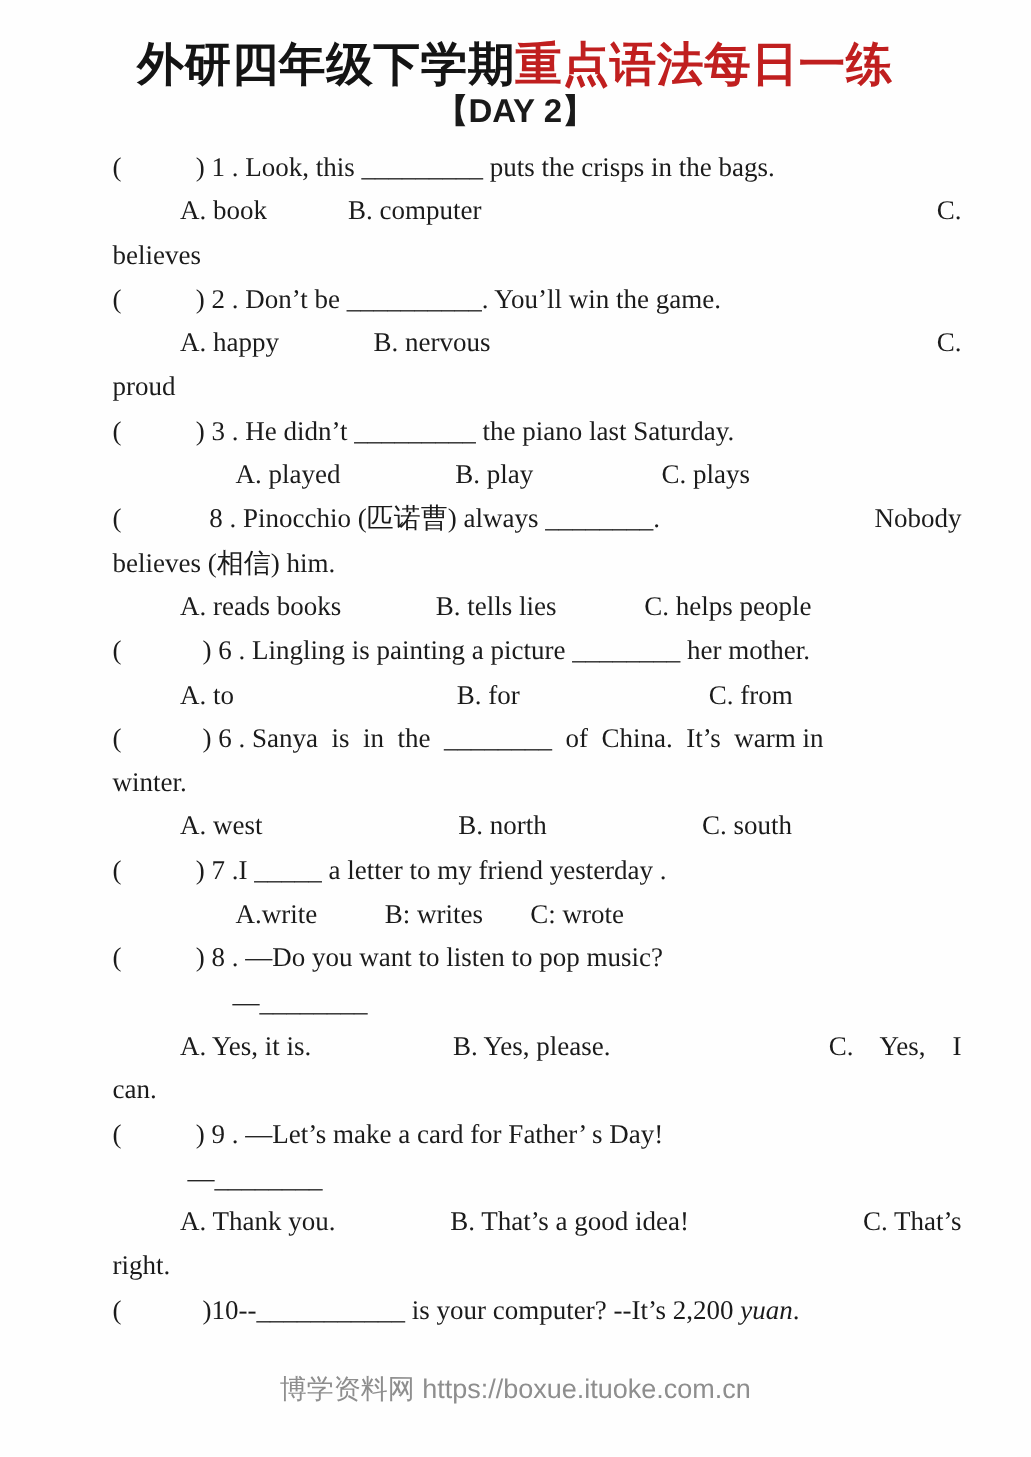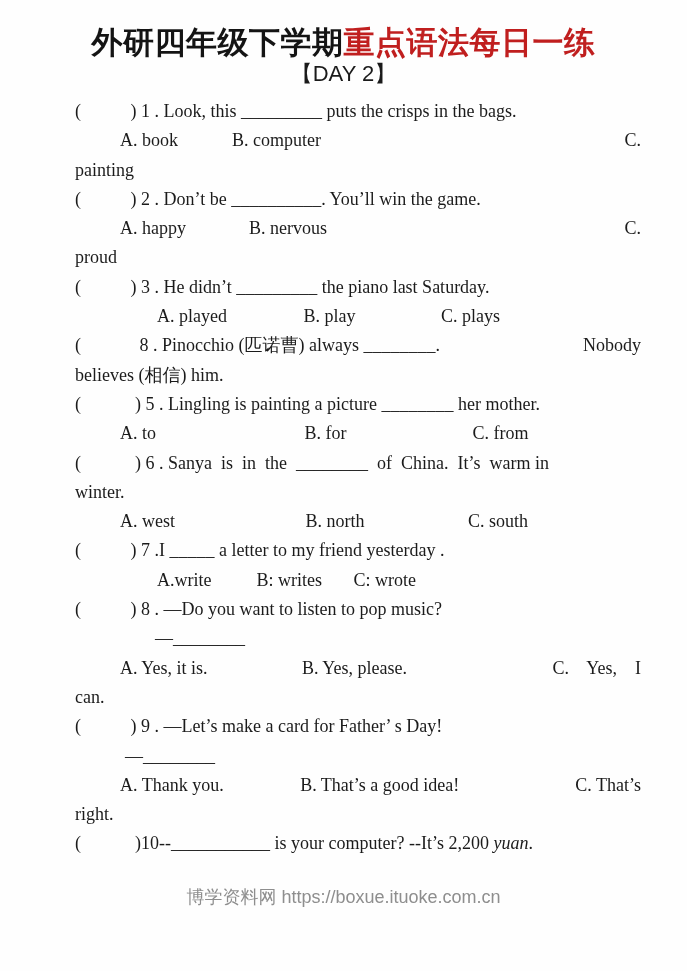--- a/index.html
+++ b/index.html
@@ -9,21 +9,21 @@
   }
   .title{
     margin-top:26px;text-align:center;
     font-family:"Liberation Sans", sans-serif;font-weight:700;
     font-size:31px;line-height:34px;color:#141414;letter-spacing:0.5px;
     white-space:pre;
   }
   .title .red{color:var(--accent,#c01f1f);}
   .subtitle{
     text-align:center;font-family:"Liberation Sans", sans-serif;
-    font-weight:400;font-size:22px;line-height:28px;color:#1a1a1a;
+    font-weight:700;font-size:22px;line-height:28px;color:#1a1a1a;
     white-space:pre;
   }
   .content{
     margin-top:9px;padding-left:75px;padding-right:46px;
     font-size:18px;line-height:29.3px;
   }
   .line{white-space:pre;}
   .row{display:flex;}
   .row .left{white-space:pre;}
   .row .right{margin-left:auto;white-space:pre;}
@@ -47,39 +47,40 @@
 
   <div class="subtitle">【DAY 2】</div>
 
   <div class="content">
 
     <div class="line">(           ) 1 . Look, this _________ puts the crisps in the bags.</div>
     <div class="row ind45">
       <span class="left">A. book            B. computer</span>
       <span class="right">C.</span>
     </div>
-    <div class="line">painting</div>
+    <div class="line">believes</div>
 
     <div class="line">(           ) 2 . Don’t be __________. You’ll win the game.</div>
     <div class="row ind45">
       <span class="left">A. happy              B. nervous</span>
       <span class="right">C.</span>
     </div>
     <div class="line">proud</div>
 
     <div class="line">(           ) 3 . He didn’t _________ the piano last Saturday.</div>
     <div class="line ind82">A. played                 B. play                   C. plays</div>
 
     <div class="row">
       <span class="left">(             8 . Pinocchio (匹诺曹) always ________.</span>
       <span class="right">Nobody</span>
     </div>
     <div class="line">believes (相信) him.</div>
+    <div class="line ind45">A. reads books              B. tells lies             C. helps people</div>
 
-    <div class="line">(            ) 5 . Lingling is painting a picture ________ her mother.</div>
+    <div class="line">(            ) 6 . Lingling is painting a picture ________ her mother.</div>
     <div class="line ind45">A. to                                 B. for                            C. from</div>
 
     <div class="line">(            ) 6 . Sanya  is  in  the  ________  of  China.  It’s  warm in</div>
     <div class="line">winter.</div>
     <div class="line ind45">A. west                             B. north                       C. south</div>
 
     <div class="line">(           ) 7 .I _____ a letter to my friend yesterday .</div>
     <div class="line ind82">A.write          B: writes       C: wrote</div>
 
     <div class="line">(           ) 8 . —Do you want to listen to pop music?</div>

